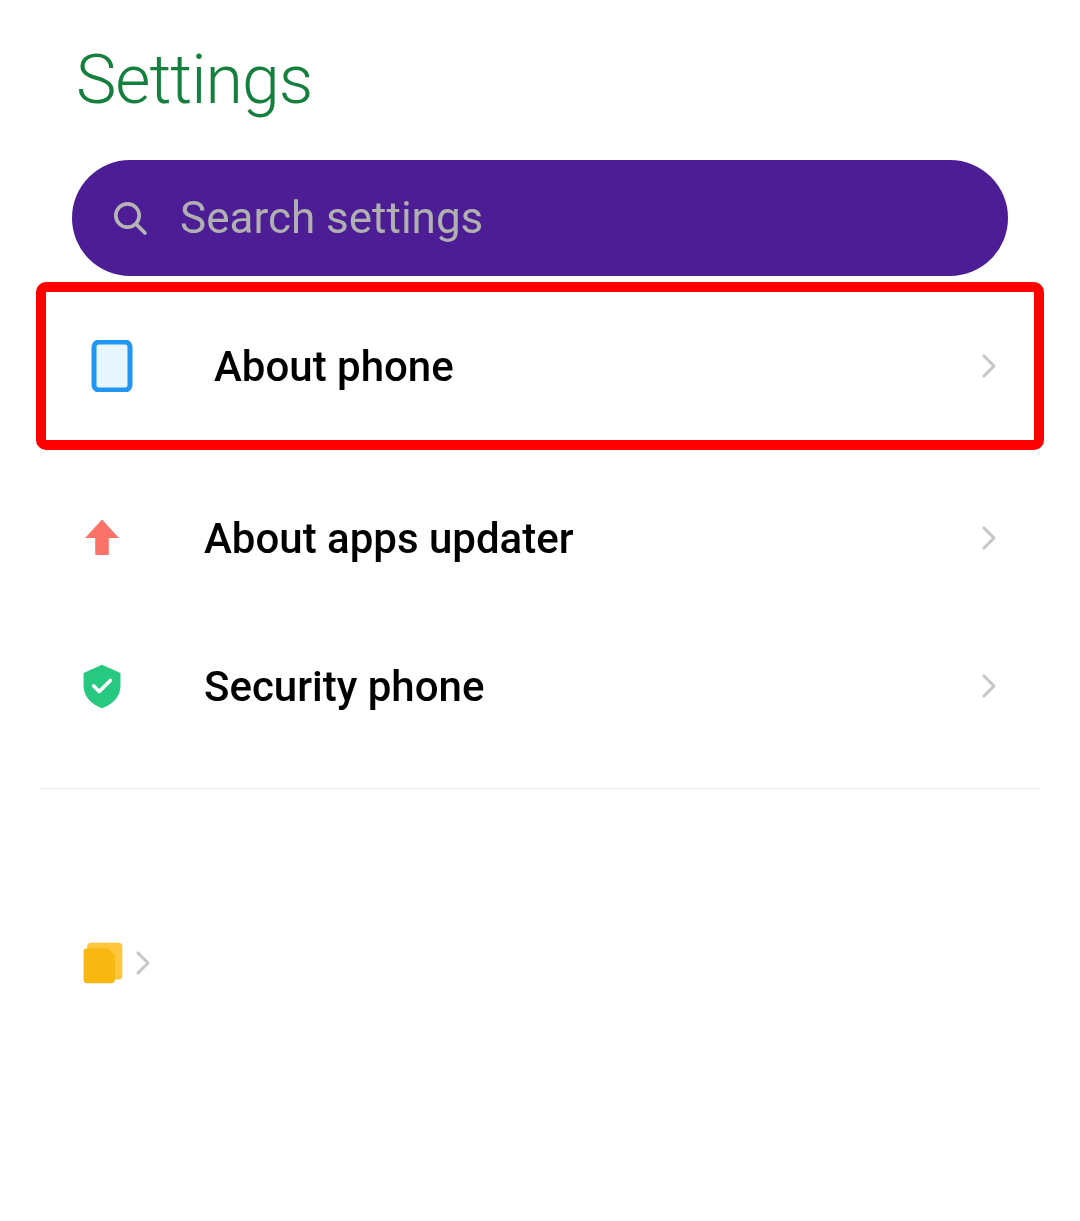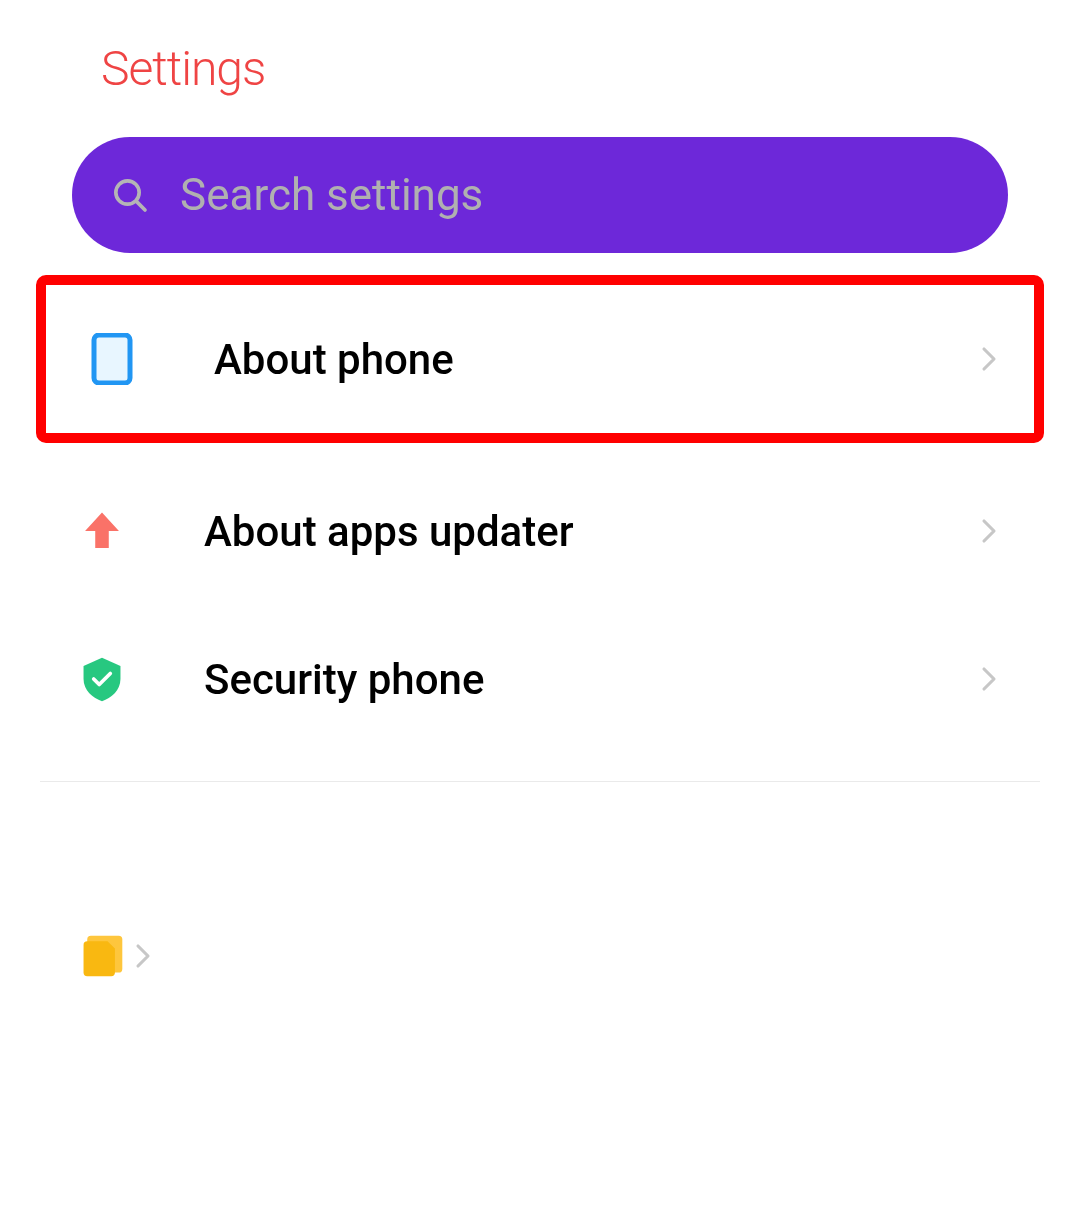--- a/index.html
+++ b/index.html
@@ -8,49 +8,49 @@
       box-sizing: border-box;
     }
     body {
       font-family: -apple-system, BlinkMacSystemFont, "Segoe UI", Roboto, Helvetica, Arial, sans-serif;
       background: #ffffff;
       width: 1080px;
       height: 1221px;
       overflow: hidden;
     }
     .page-title {
-      font-size: 48px;
+      font-size: 68px;
       font-weight: 300;
-      color: #ef4444;
-      padding: 40px 0 0 101px;
+      color: #15803d;
+      padding: 40px 0 0 76px;
       letter-spacing: -1px;
     }
     .search-bar {
       margin: 40px 72px 0 72px;
-      background: #6d28d9;
+      background: #4c1d95;
       border-radius: 58px;
       height: 116px;
       display: flex;
       align-items: center;
       padding: 0 38px;
     }
     .search-icon {
       width: 40px;
       height: 40px;
       color: #b5b5b5;
       flex-shrink: 0;
     }
     .search-placeholder {
       font-size: 44px;
       color: #b0b0b0;
       margin-left: 30px;
       font-weight: 400;
     }
     .list {
-      margin-top: 22px;
+      margin-top: 6px;
     }
     .item {
       display: flex;
       align-items: center;
       padding: 0 76px;
       height: 148px;
       position: relative;
     }
     .item.highlighted {
       border: 10px solid #ff0000;

